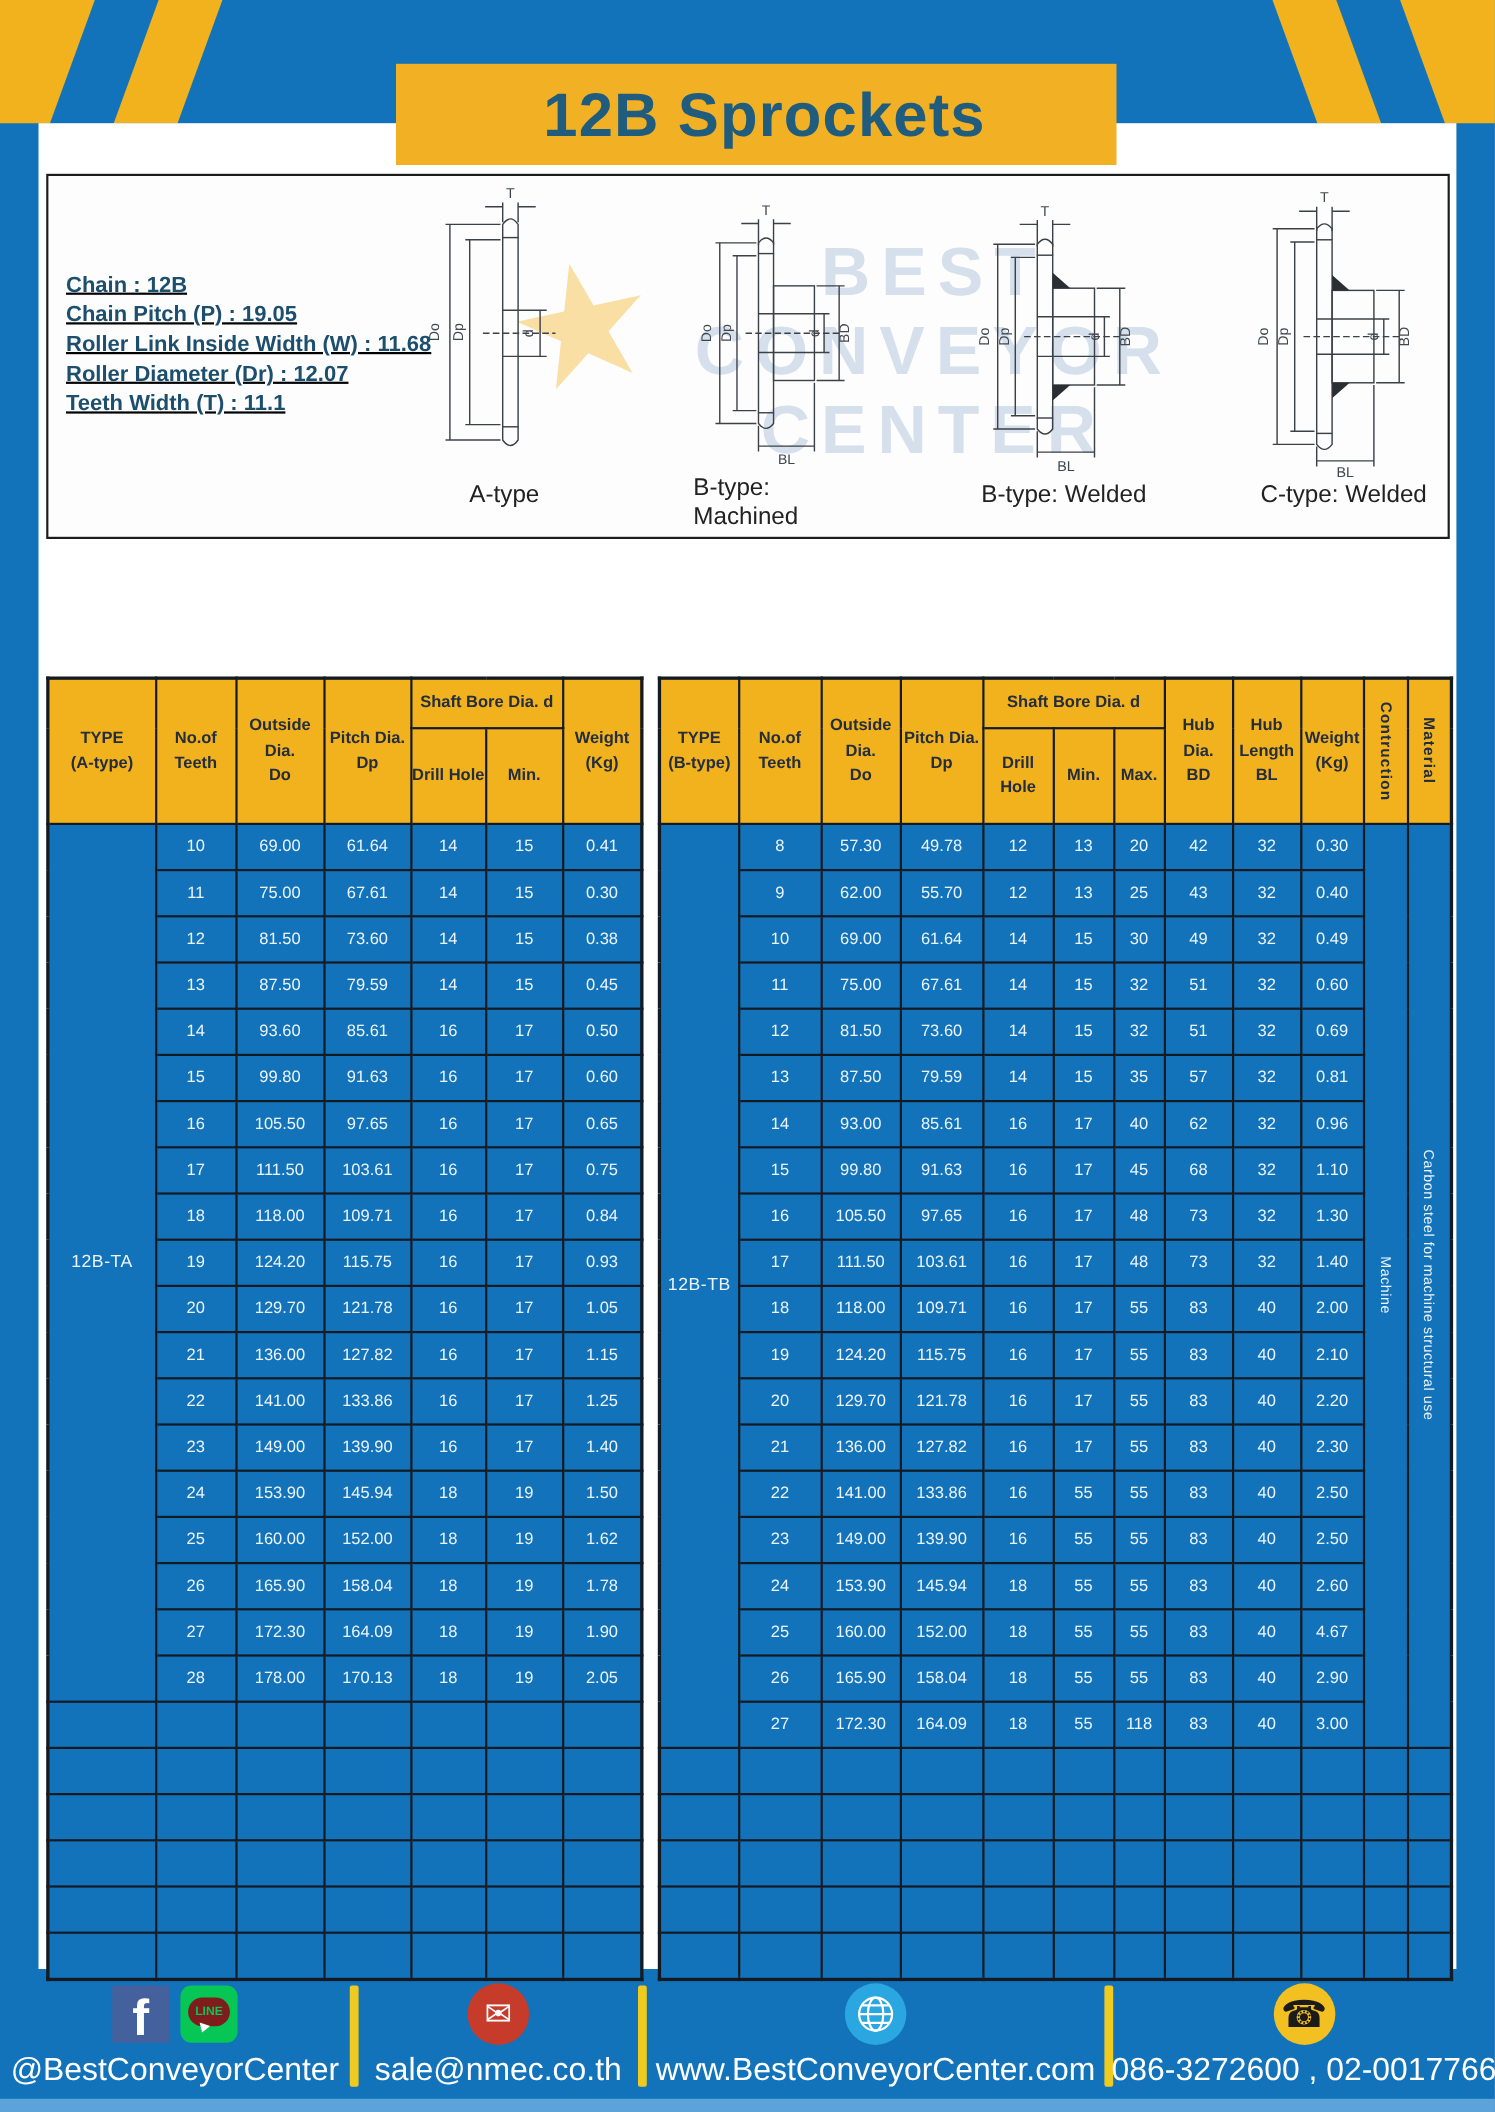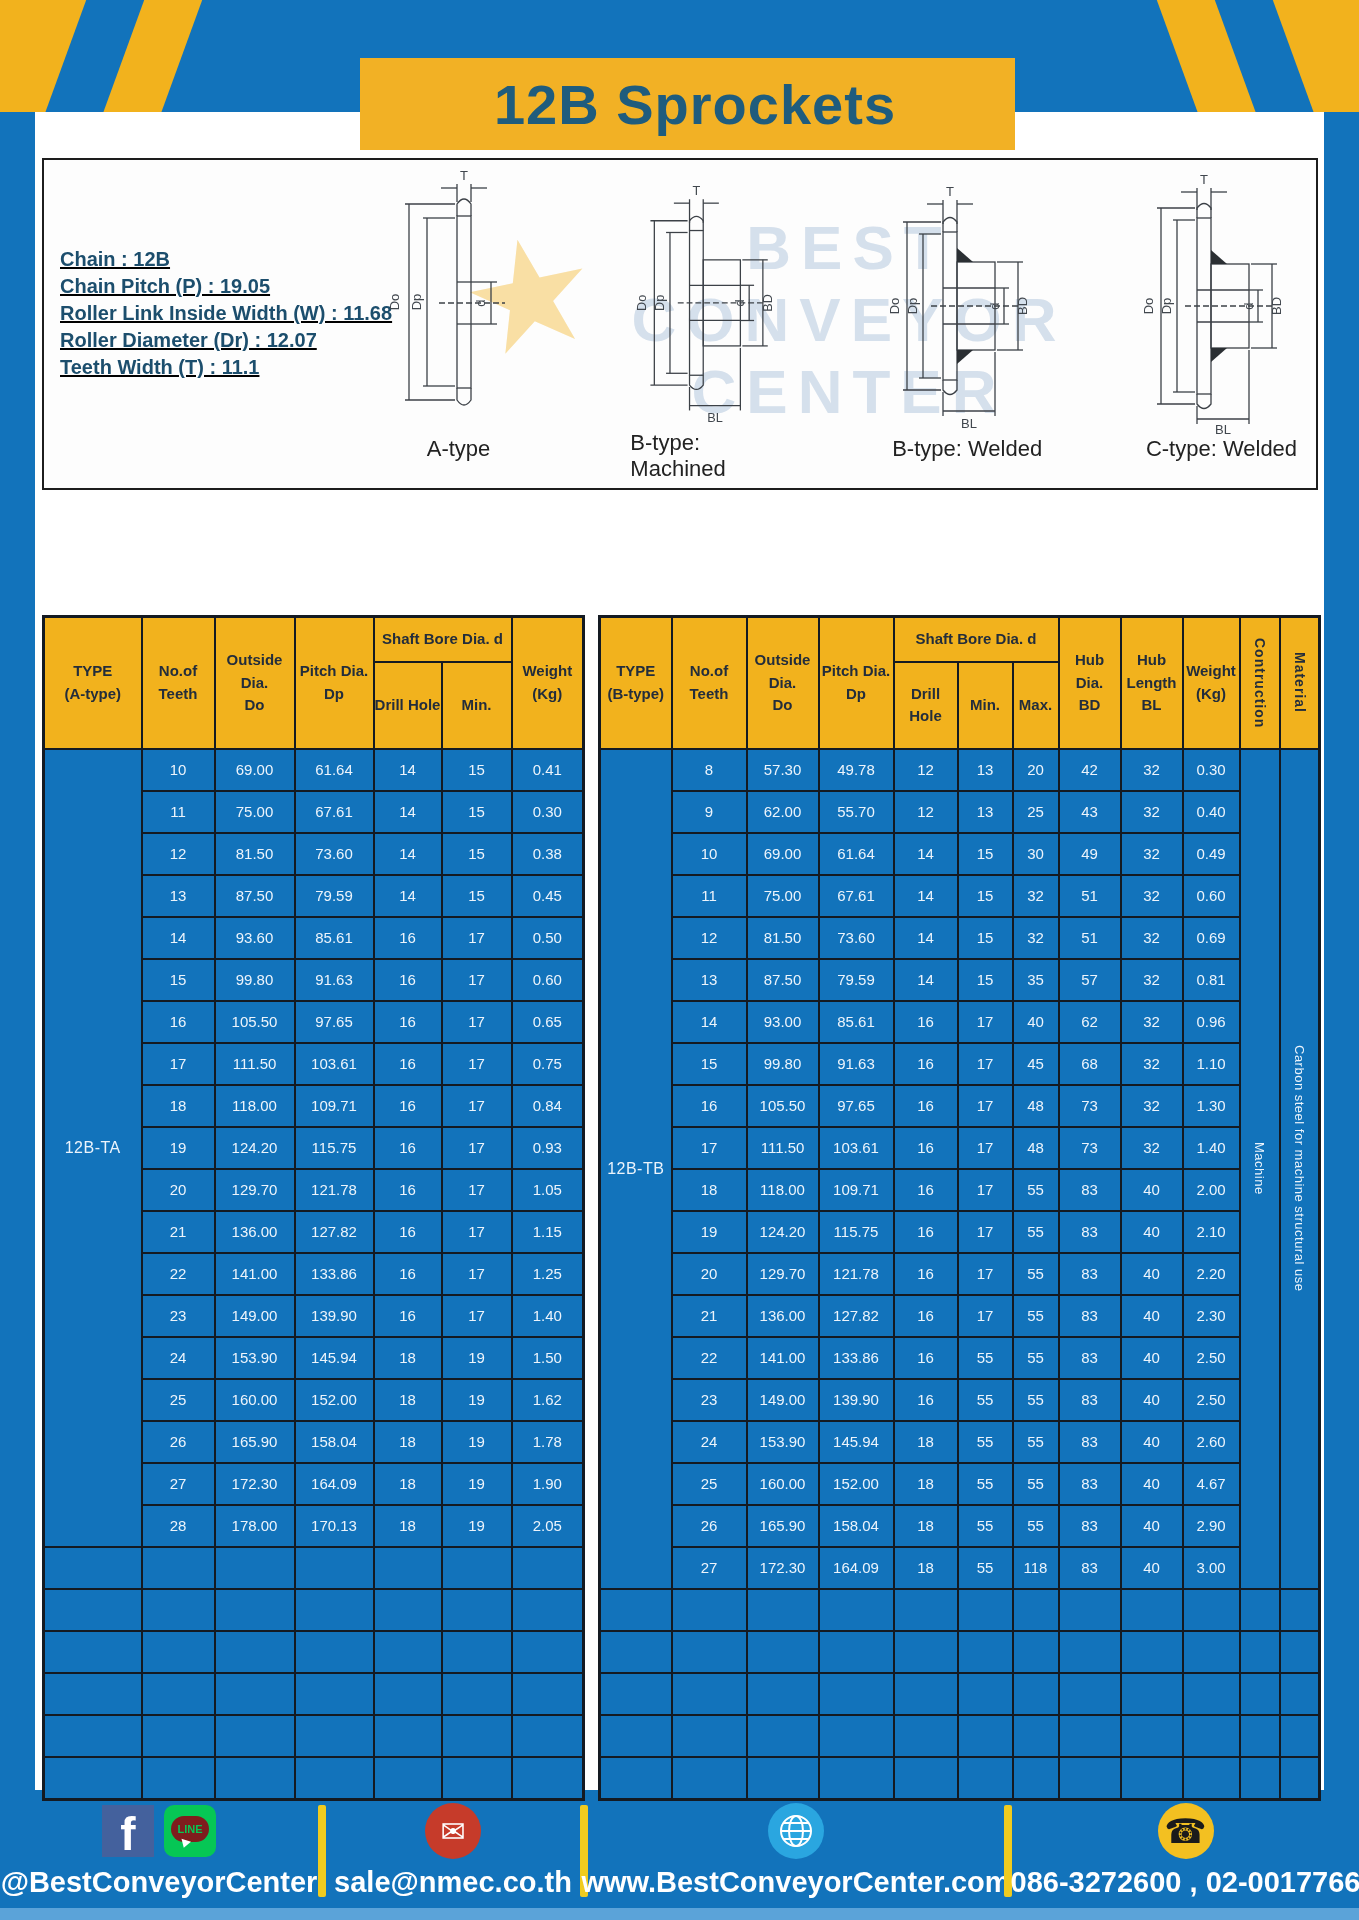--- a/index.html
+++ b/index.html
@@ -71,21 +71,21 @@
   }
   .data-table th.vert{writing-mode:vertical-rl;font-size:14px;letter-spacing:1px;padding:6px 0;}
   
   .footer{
     position:absolute;left:0;top:1792px;width:1359px;height:118px;
     display:flex;align-items:center;
   }
   .footer-section{display:flex;flex-direction:column;align-items:center;justify-content:center;gap:7px;}
   .fs-1{width:318px;}.fs-2{width:254px;}.fs-3{width:416px;justify-content:flex-end;}.fs-4{width:347px;}
   .footer-divider{width:8px;height:92px;background:#f0cb1f;border-radius:2px;}
-  .footer-text{font-size:29px;font-weight:bold;color:#ffffff;white-space:nowrap;}
+  .footer-text{font-size:29px;font-weight:normal;color:#ffffff;white-space:nowrap;}
   .icon-row{display:flex;gap:10px;align-items:center;height:56px;}
   .icon-fb{width:52px;height:52px;background:#44619d;color:#fff;font-weight:bold;font-size:46px;
     display:flex;align-items:flex-end;justify-content:center;line-height:0.95;overflow:hidden;}
   .icon-line{width:52px;height:52px;background:#06c755;border-radius:10px;position:relative;}
   .icon-line .bubble{
     position:absolute;left:7px;top:11px;width:38px;height:26px;background:#7f1d1d;border-radius:13px;
     display:flex;align-items:center;justify-content:center;font-size:11px;font-weight:bold;color:#06c755;
   }
   .icon-line .tail{
     position:absolute;left:16px;top:35px;width:0;height:0;

